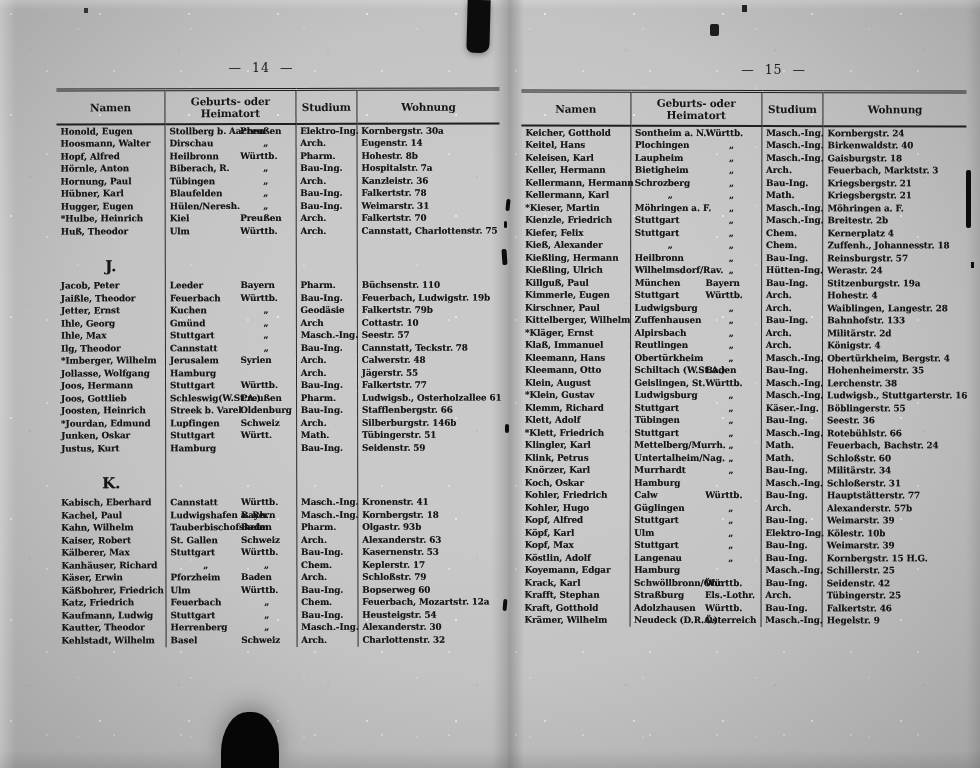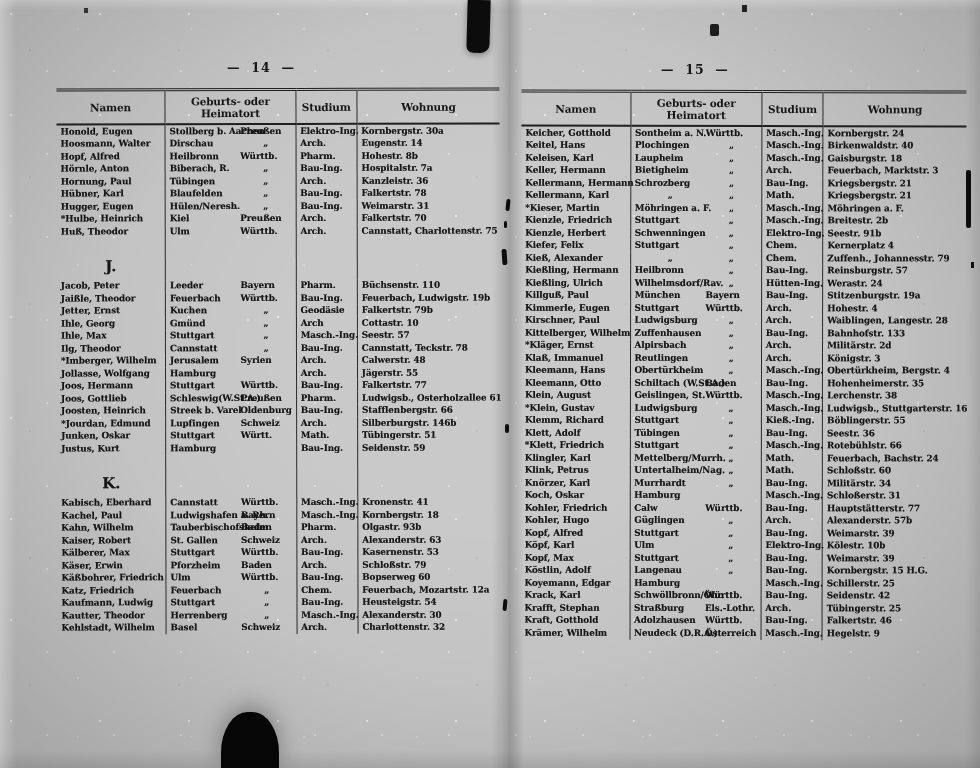--- a/index.html
+++ b/index.html
@@ -26,24 +26,24 @@
       linear-gradient(90deg, rgba(255,255,255,.30) 0px, rgba(255,255,255,0) 16px),
       linear-gradient(180deg, rgba(255,255,255,.22) 0px, rgba(255,255,255,0) 10px),
       linear-gradient(270deg, rgba(0,0,0,.10) 0px, rgba(0,0,0,0) 14px),
       linear-gradient(0deg, rgba(0,0,0,.10) 0px, rgba(0,0,0,0) 18px);
   }
   .binding-shade{
     position:absolute; left:492px; top:0; width:32px; height:768px; pointer-events:none;
     background:linear-gradient(90deg, rgba(0,0,0,0), rgba(0,0,0,.14) 45%, rgba(0,0,0,.20) 55%, rgba(0,0,0,0));
   }
   .page-num{
-    position:absolute; white-space:pre; font-size:12.5px; font-weight:700; letter-spacing:1px;
+    position:absolute; white-space:pre; font-size:12.5px; font-weight:400; letter-spacing:1px;
   }
   #page-num-left{ left:206px; top:60px; width:110px; text-align:center;}
-  #page-num-right{ left:661px; top:62px; width:110px; text-align:left;}
+  #page-num-right{ left:696px; top:62px; width:110px; text-align:right;}
   table.register{
     position:absolute; border-collapse:collapse; table-layout:fixed;
   }
   #table-left{ left:57px; top:88px; width:443px; transform:rotate(-0.12deg);}
   #table-right{ left:521px; top:90px; width:445px; transform:rotate(0.1deg);}
   table.register col.c1{width:24.5%;} table.register col.c2{width:29.5%;}
   table.register col.c3{width:13.8%;} table.register col.c4{width:32.2%;}
   table.register th{
     border-top:3px double #1f1f1f; border-bottom:2px solid #1f1f1f;
     font-size:10.5px; font-weight:700; letter-spacing:-0.2px;
@@ -422,20 +422,31 @@
           <td class="origin-cell">
             <span class="wrap">
               <span class="place">Stuttgart</span>
               <span class="state">Württb.</span>
             </span>
           </td>
           <td>Bau-Ing.</td>
           <td>Kasernenstr. 53</td>
         </tr>
         <tr class="entry-row">
+          <td>Kanhäuser, Richard</td>
+          <td class="origin-cell">
+            <span class="wrap">
+              <span class="place ditto">„</span>
+              <span class="state ditto">„</span>
+            </span>
+          </td>
+          <td>Chem.</td>
+          <td>Keplerstr. 17</td>
+        </tr>
+        <tr class="entry-row">
           <td>Käser, Erwin</td>
           <td class="origin-cell">
             <span class="wrap">
               <span class="place">Pforzheim</span>
               <span class="state">Baden</span>
             </span>
           </td>
           <td>Arch.</td>
           <td>Schloßstr. 79</td>
         </tr>
@@ -595,51 +606,40 @@
           <td class="origin-cell">
             <span class="wrap">
               <span class="place">Stuttgart</span>
               <span class="state ditto">„</span>
             </span>
           </td>
           <td>Masch.-Ing.</td>
           <td>Breitestr. 2b</td>
         </tr>
         <tr class="entry-row">
-          <td>Kienzle, Herbert</td>
-          <td class="origin-cell">
-            <span class="wrap">
-              <span class="place">Schwenningen</span>
-              <span class="state ditto">„</span>
-            </span>
-          </td>
-          <td>Elektro-Ing.</td>
-          <td>Seestr. 91b</td>
-        </tr>
-        <tr class="entry-row">
           <td>Kiefer, Felix</td>
           <td class="origin-cell">
             <span class="wrap">
               <span class="place">Stuttgart</span>
               <span class="state ditto">„</span>
             </span>
           </td>
           <td>Chem.</td>
           <td>Kernerplatz 4</td>
         </tr>
         <tr class="entry-row">
           <td>Kieß, Alexander</td>
           <td class="origin-cell">
             <span class="wrap">
               <span class="place ditto">„</span>
               <span class="state ditto">„</span>
             </span>
           </td>
           <td>Chem.</td>
-          <td>Zuffenh., Johannesstr. 79</td>
+          <td>Zuffenh., Johannesstr. 18</td>
         </tr>
         <tr class="entry-row">
           <td>Kießling, Hermann</td>
           <td class="origin-cell">
             <span class="wrap">
               <span class="place">Heilbronn</span>
               <span class="state ditto">„</span>
             </span>
           </td>
           <td>Bau-Ing.</td>
@@ -713,21 +713,21 @@
         </tr>
         <tr class="entry-row">
           <td>Klaß, Immanuel</td>
           <td class="origin-cell">
             <span class="wrap">
               <span class="place">Reutlingen</span>
               <span class="state ditto">„</span>
             </span>
           </td>
           <td>Arch.</td>
-          <td>Königstr. 3</td>
+          <td>Königstr. 4</td>
         </tr>
         <tr class="entry-row">
           <td>Kleemann, Hans</td>
           <td class="origin-cell">
             <span class="wrap">
               <span class="place">Obertürkheim</span>
               <span class="state ditto">„</span>
             </span>
           </td>
           <td>Masch.-Ing.</td>
@@ -767,21 +767,21 @@
           <td>Ludwigsb., Stuttgarterstr. 16</td>
         </tr>
         <tr class="entry-row">
           <td>Klemm, Richard</td>
           <td class="origin-cell">
             <span class="wrap">
               <span class="place">Stuttgart</span>
               <span class="state ditto">„</span>
             </span>
           </td>
-          <td>Kieß.-Ing.</td>
+          <td>Käser.-Ing.</td>
           <td>Böblingerstr. 55</td>
         </tr>
         <tr class="entry-row">
           <td>Klett, Adolf</td>
           <td class="origin-cell">
             <span class="wrap">
               <span class="place">Tübingen</span>
               <span class="state ditto">„</span>
             </span>
           </td>

